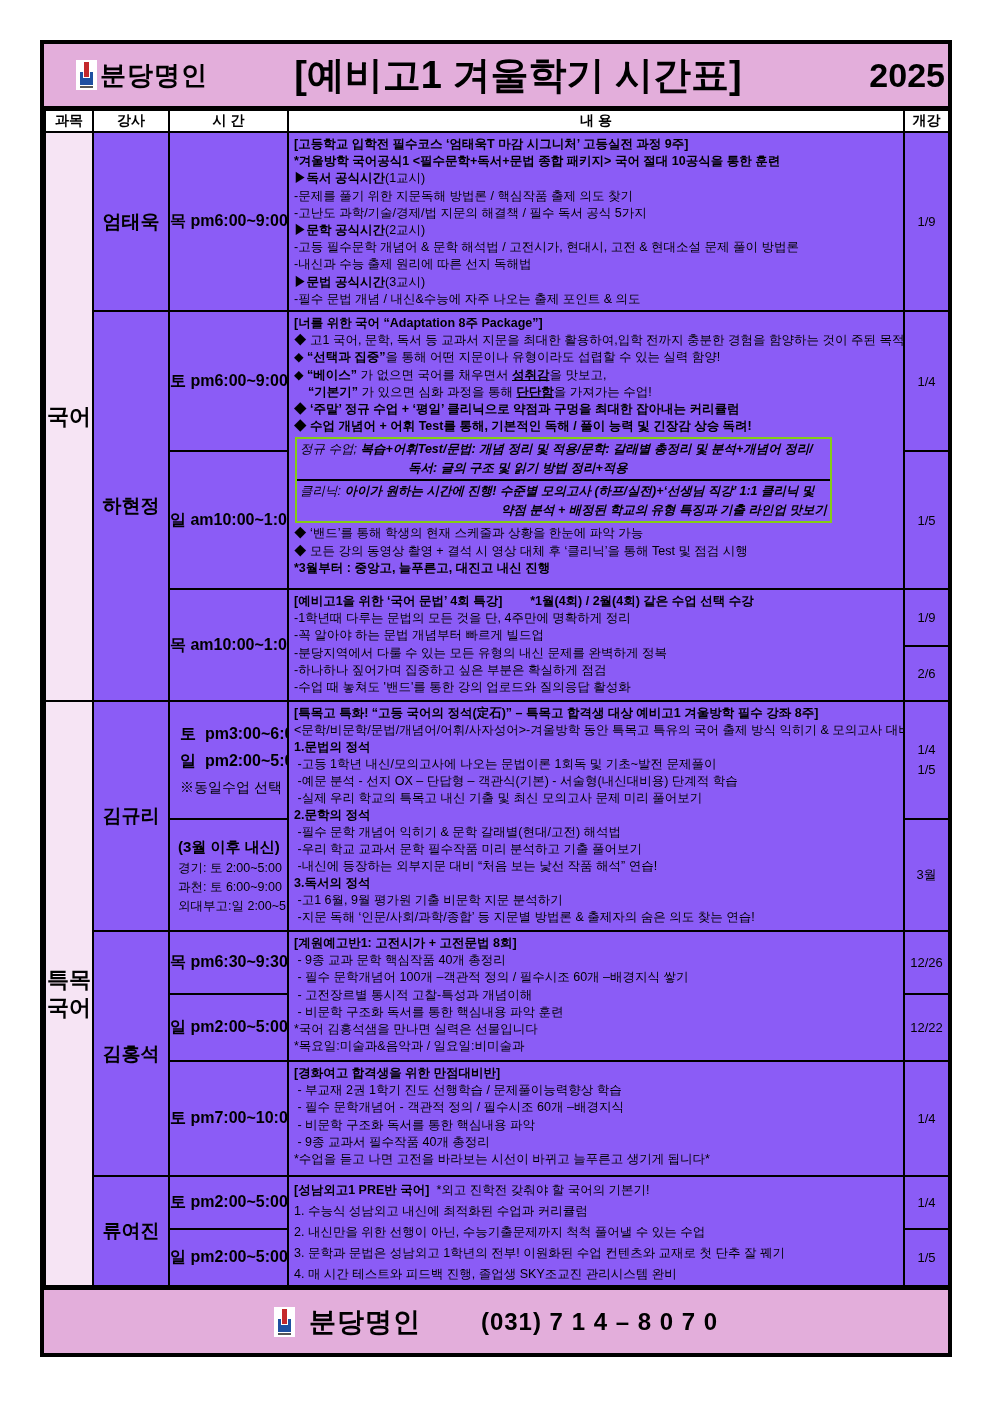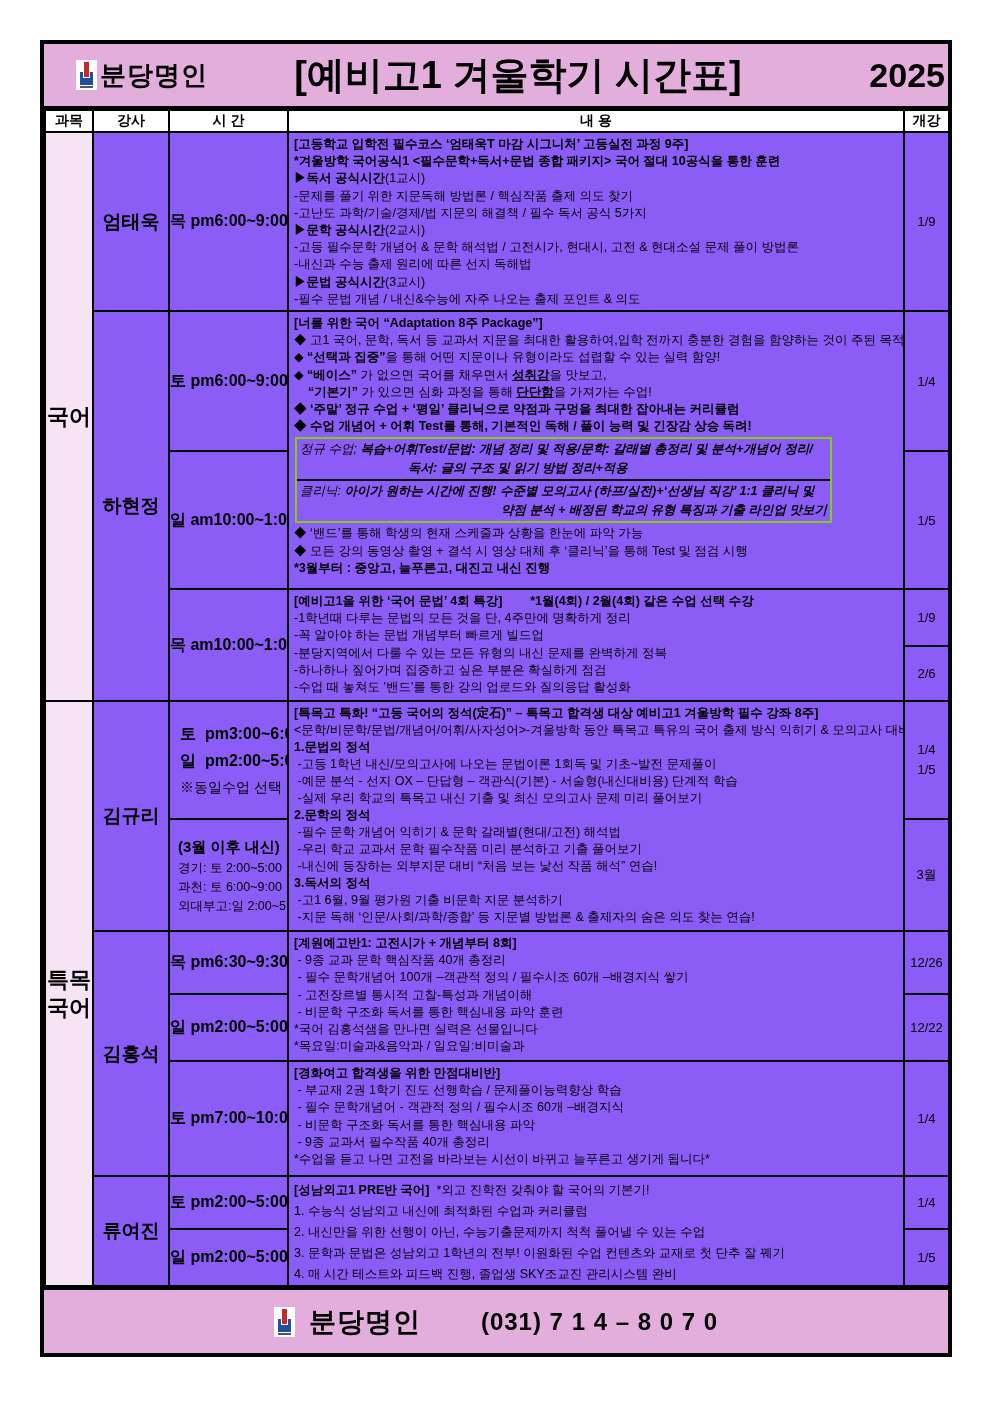--- a/index.html
+++ b/index.html
@@ -203,21 +203,21 @@
             <div class="line"><span>과천: 토 6:00~9:00</span></div>
             <div class="line"><span>외대부고:일 2:00~5:00</span></div>
           </td>
       <td class="start-cell">3월</td>
     </tr>
 
     <tr style="height:63px">
       <td class="teacher-cell" rowspan="3">김홍석</td>
       <td class="time-cell">목  pm6:30~9:30</td>
       <td class="content-cell" rowspan="2">
-            <div class="line"><span class="b">[계원예고반1: 고전시가 + 개념부터 8회]</span></div>
+            <div class="line"><span class="b">[계원예고반1: 고전시가 + 고전문법 8회]</span></div>
             <div class="line"><span> - 9종 교과 문학 핵심작품 40개 총정리</span></div>
             <div class="line"><span> - 필수 문학개념어 100개 –객관적 정의 / 필수시조 60개 –배경지식 쌓기</span></div>
             <div class="line"><span> - 고전장르별 통시적 고찰-특성과 개념이해</span></div>
             <div class="line"><span> - 비문학 구조화 독서를 통한 핵심내용 파악 훈련</span></div>
             <div class="line"><span>*국어 김홍석샘을 만나면 실력은 선물입니다</span></div>
             <div class="line"><span>*목요일:미술과&amp;음악과 / 일요일:비미술과</span></div>
           </td>
       <td class="start-cell">12/26</td>
     </tr>
     <tr style="height:67px">

